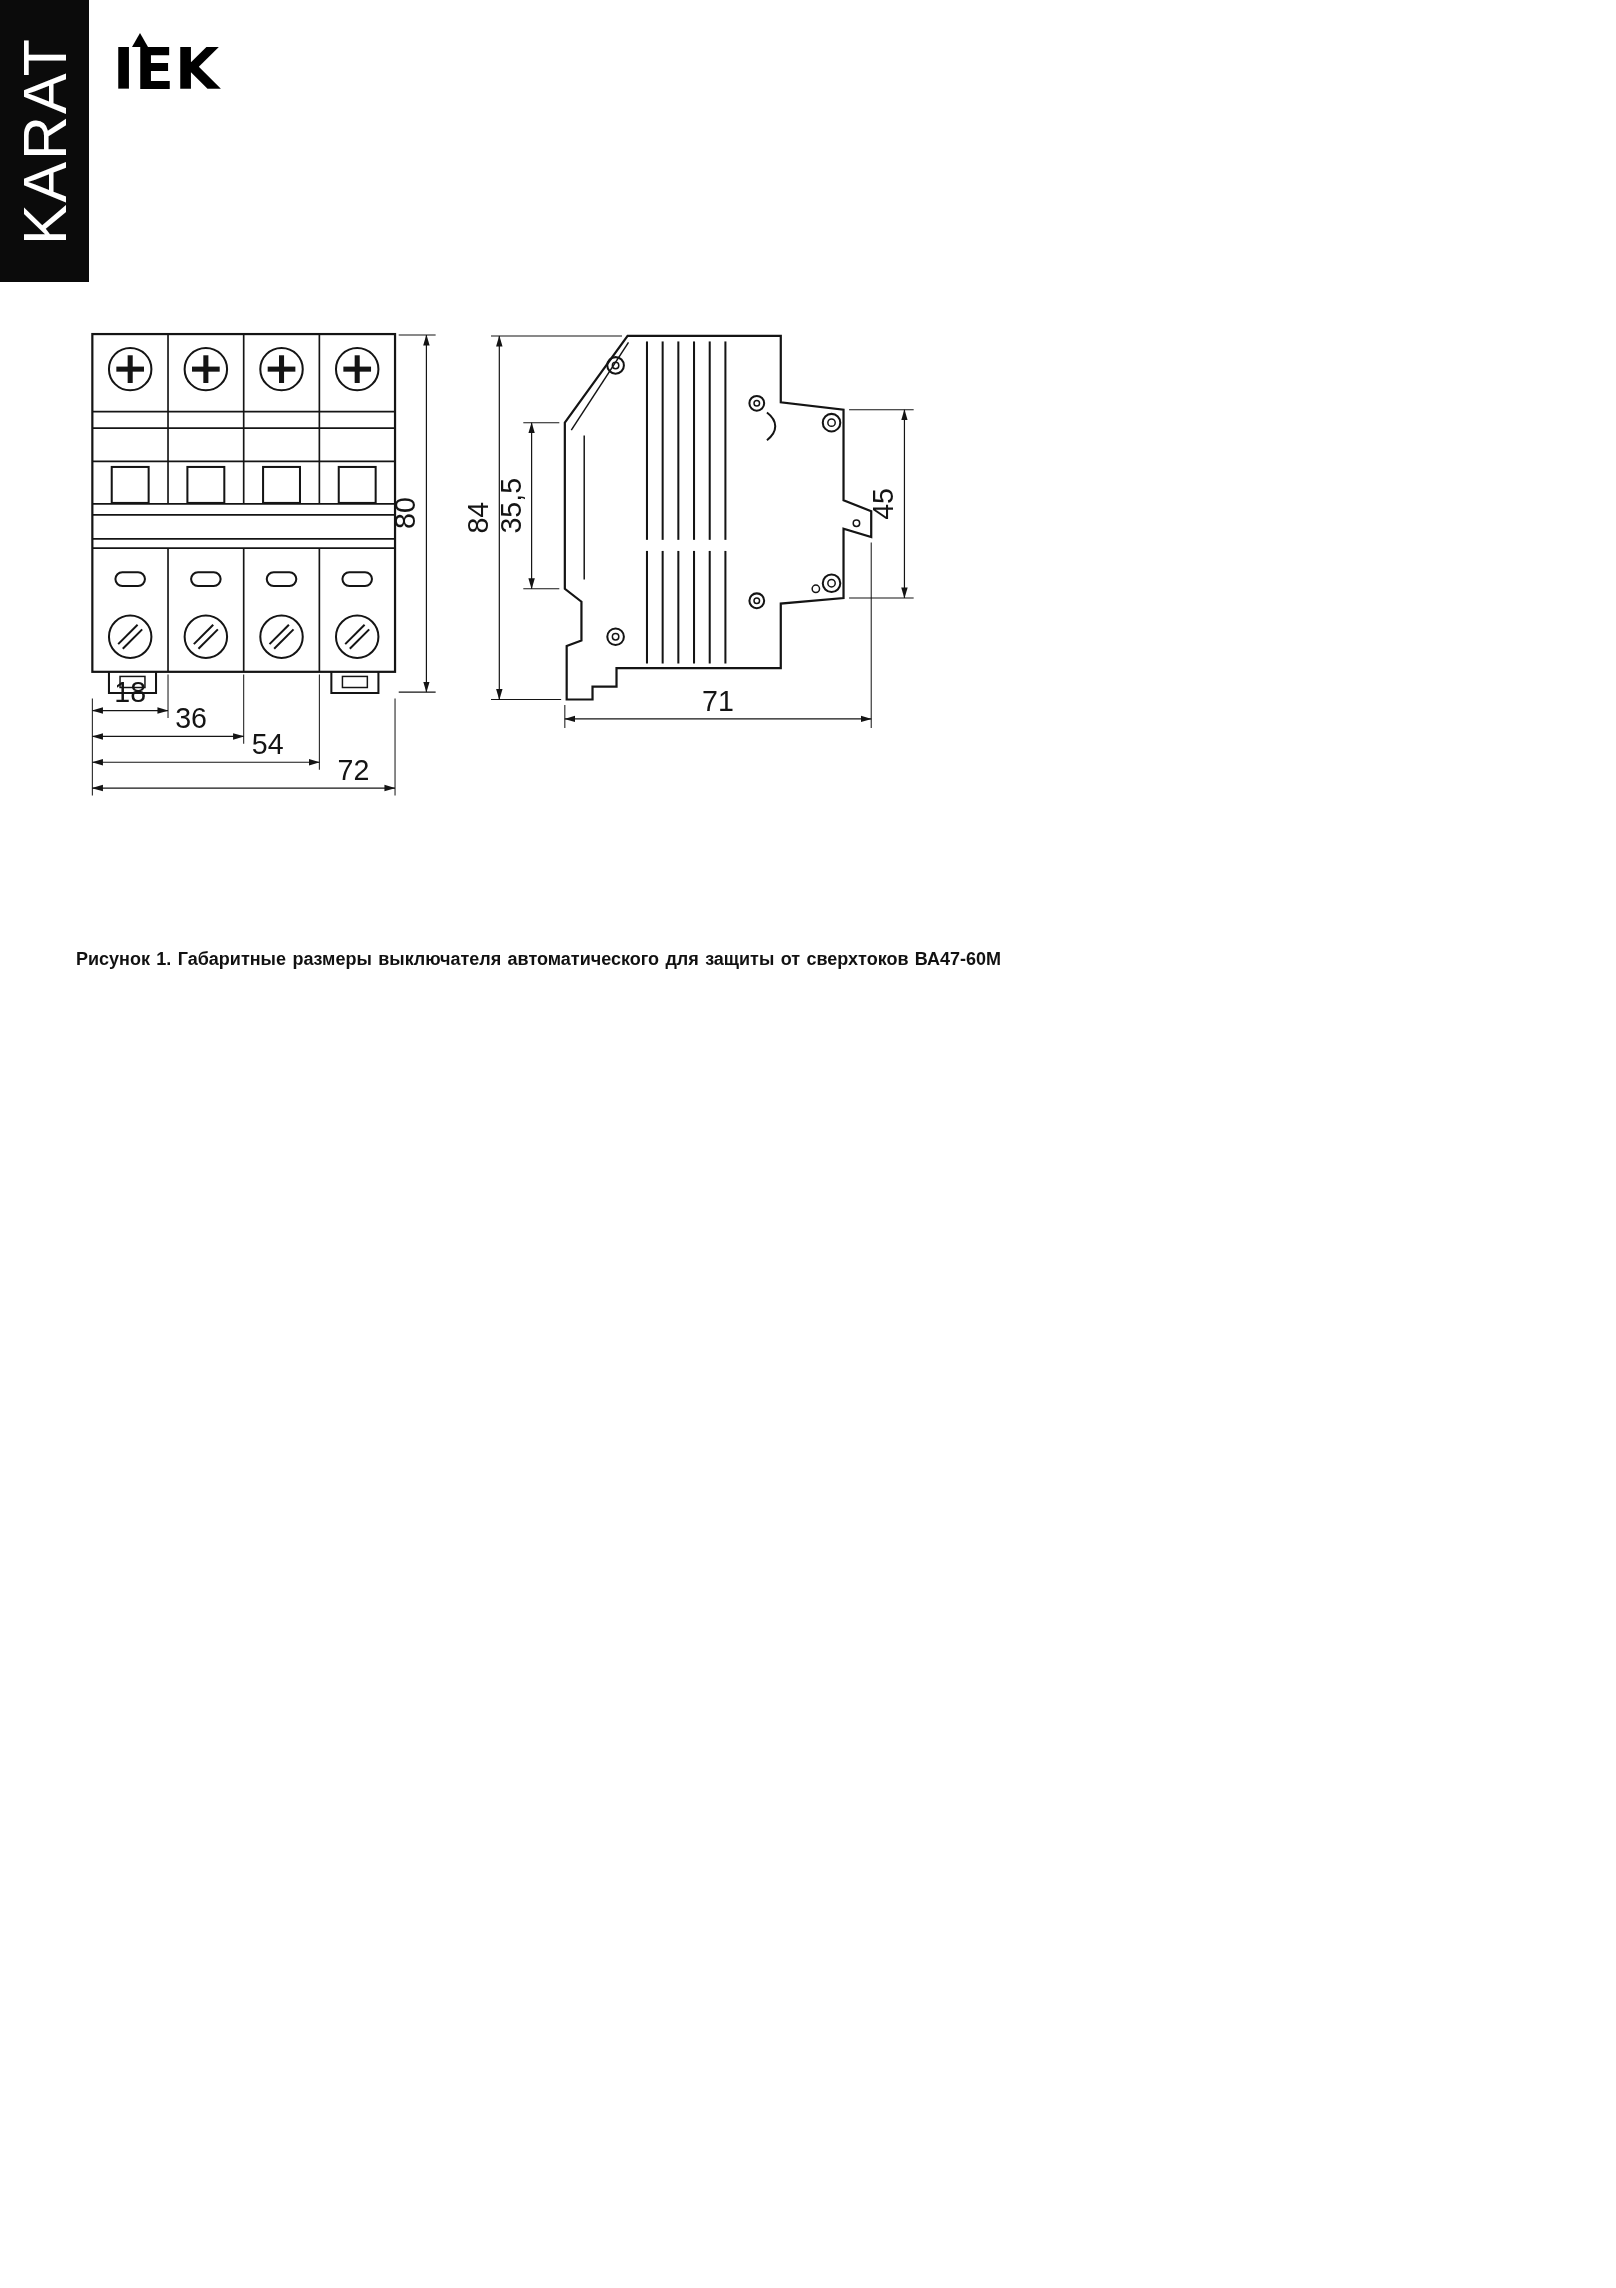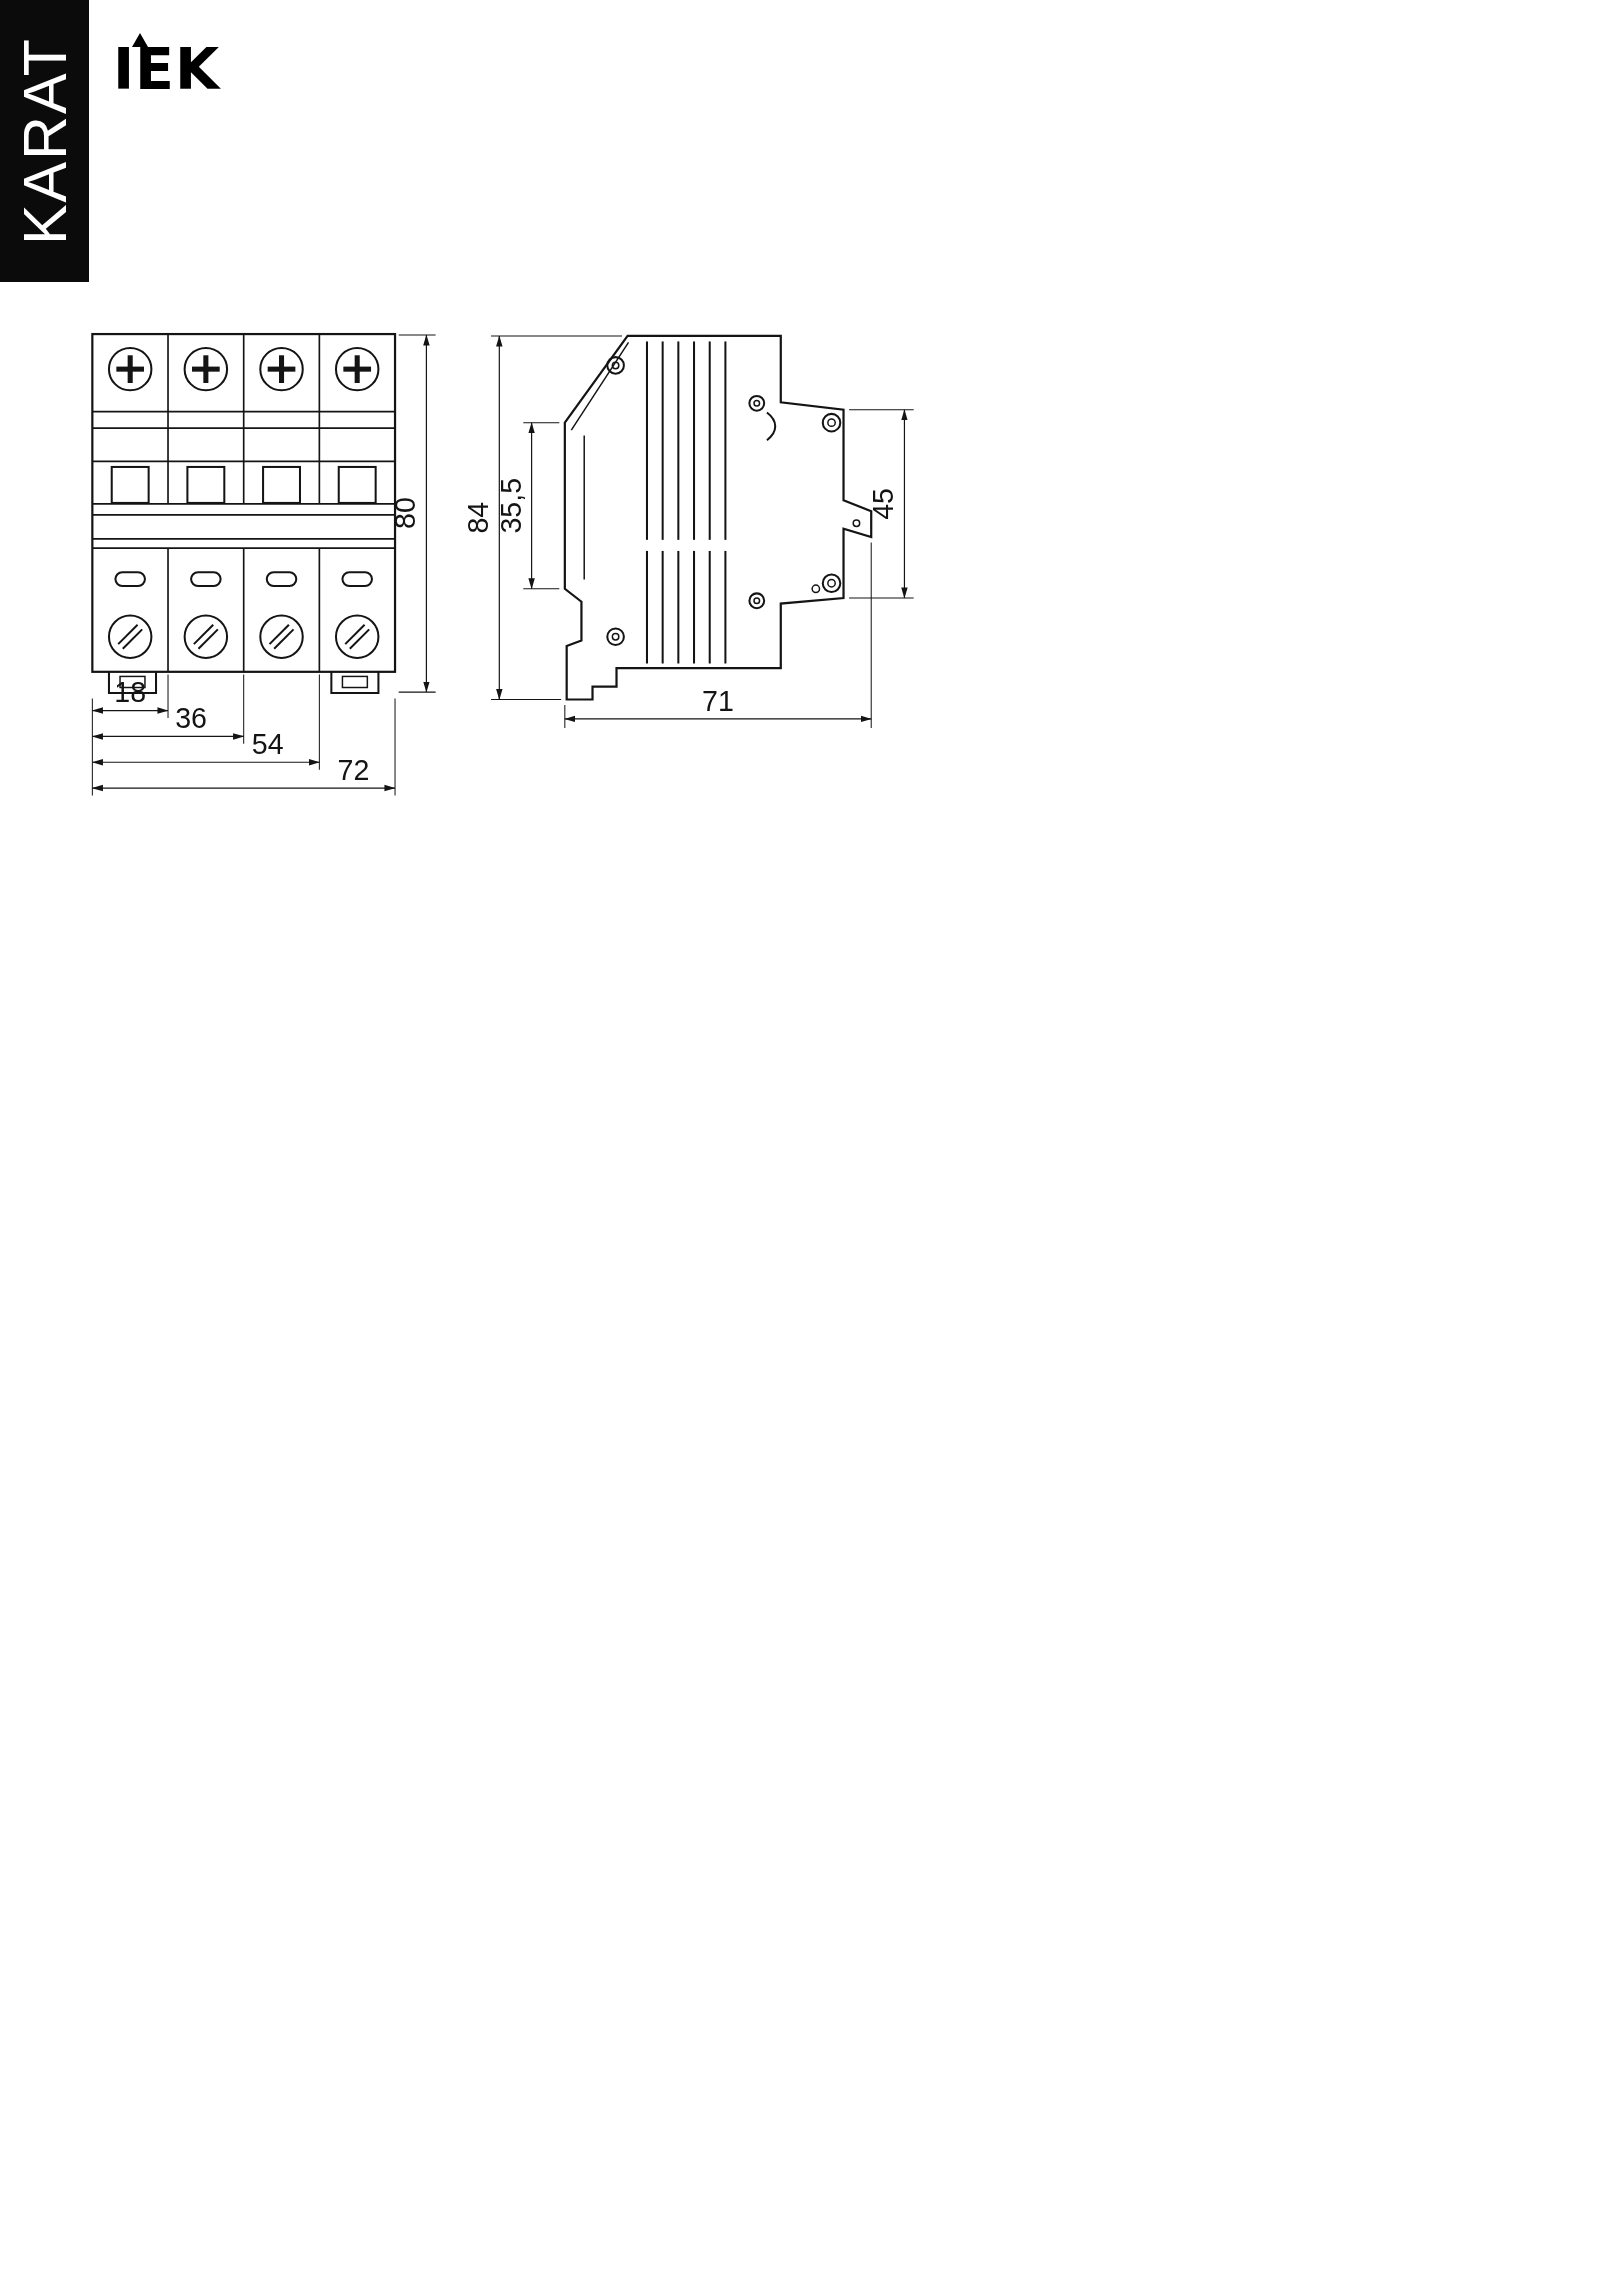--- a/index.html
+++ b/index.html
@@ -245,15 +245,16 @@
       <line class="dl" x1="980" y1="444" x2="980" y2="648" marker-start="url(#arr)" marker-end="url(#arr)"></line>
       <text class="dimtxt" text-anchor="middle" x="968" y="546" transform="rotate(-90 968 546)">45</text>
 
       <line class="ext" x1="612" y1="764" x2="612" y2="789"></line>
       <line class="ext" x1="944" y1="588" x2="944" y2="789"></line>
       <line class="dl" x1="612" y1="779" x2="944" y2="779" marker-start="url(#arr)" marker-end="url(#arr)"></line>
       <text class="dimtxt" text-anchor="middle" x="778" y="770">71</text>
     </g>
   </svg>
 
+  <p class="caption">Рисунок 1. Габаритные размеры выключателя автоматического для защиты от сверхтоков ВА47-60М</p>
 
 </div>
 
 
 </body></html>

